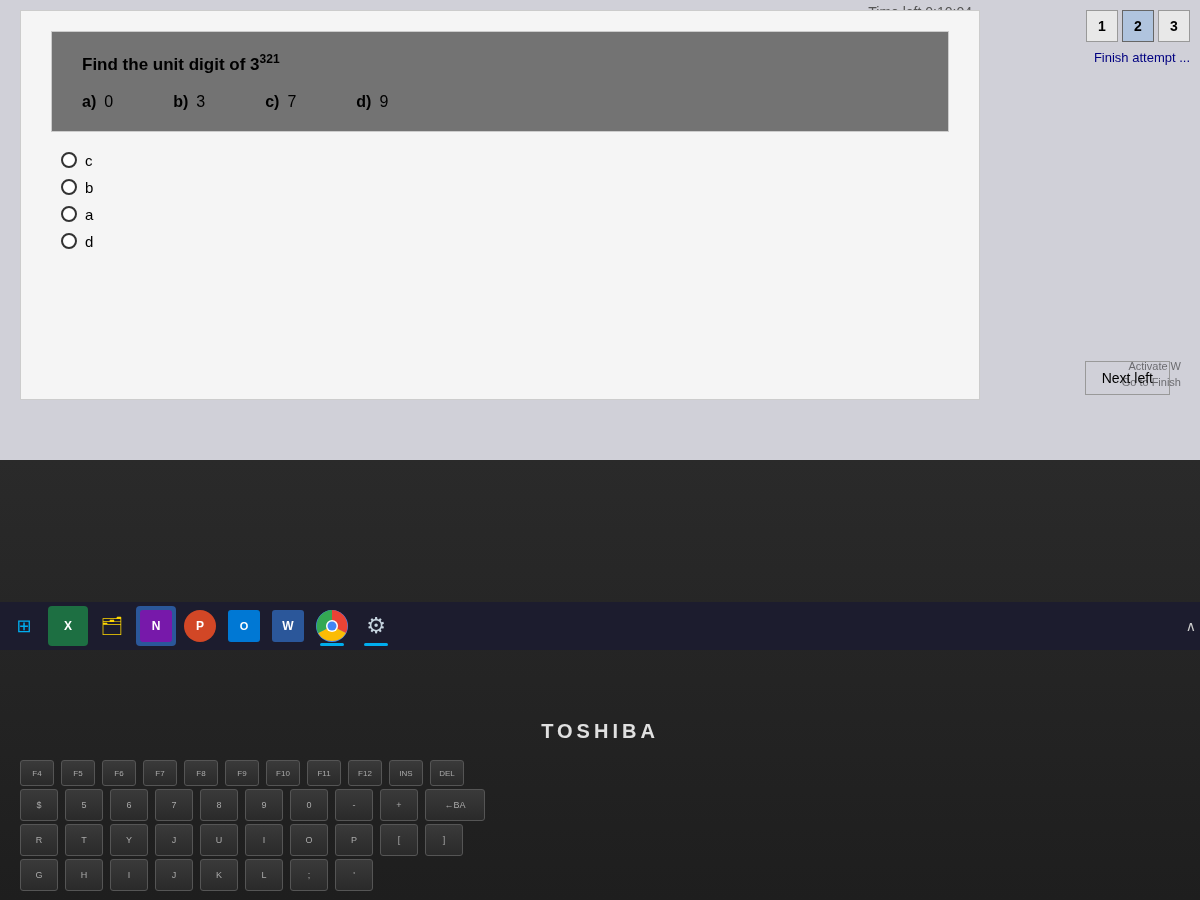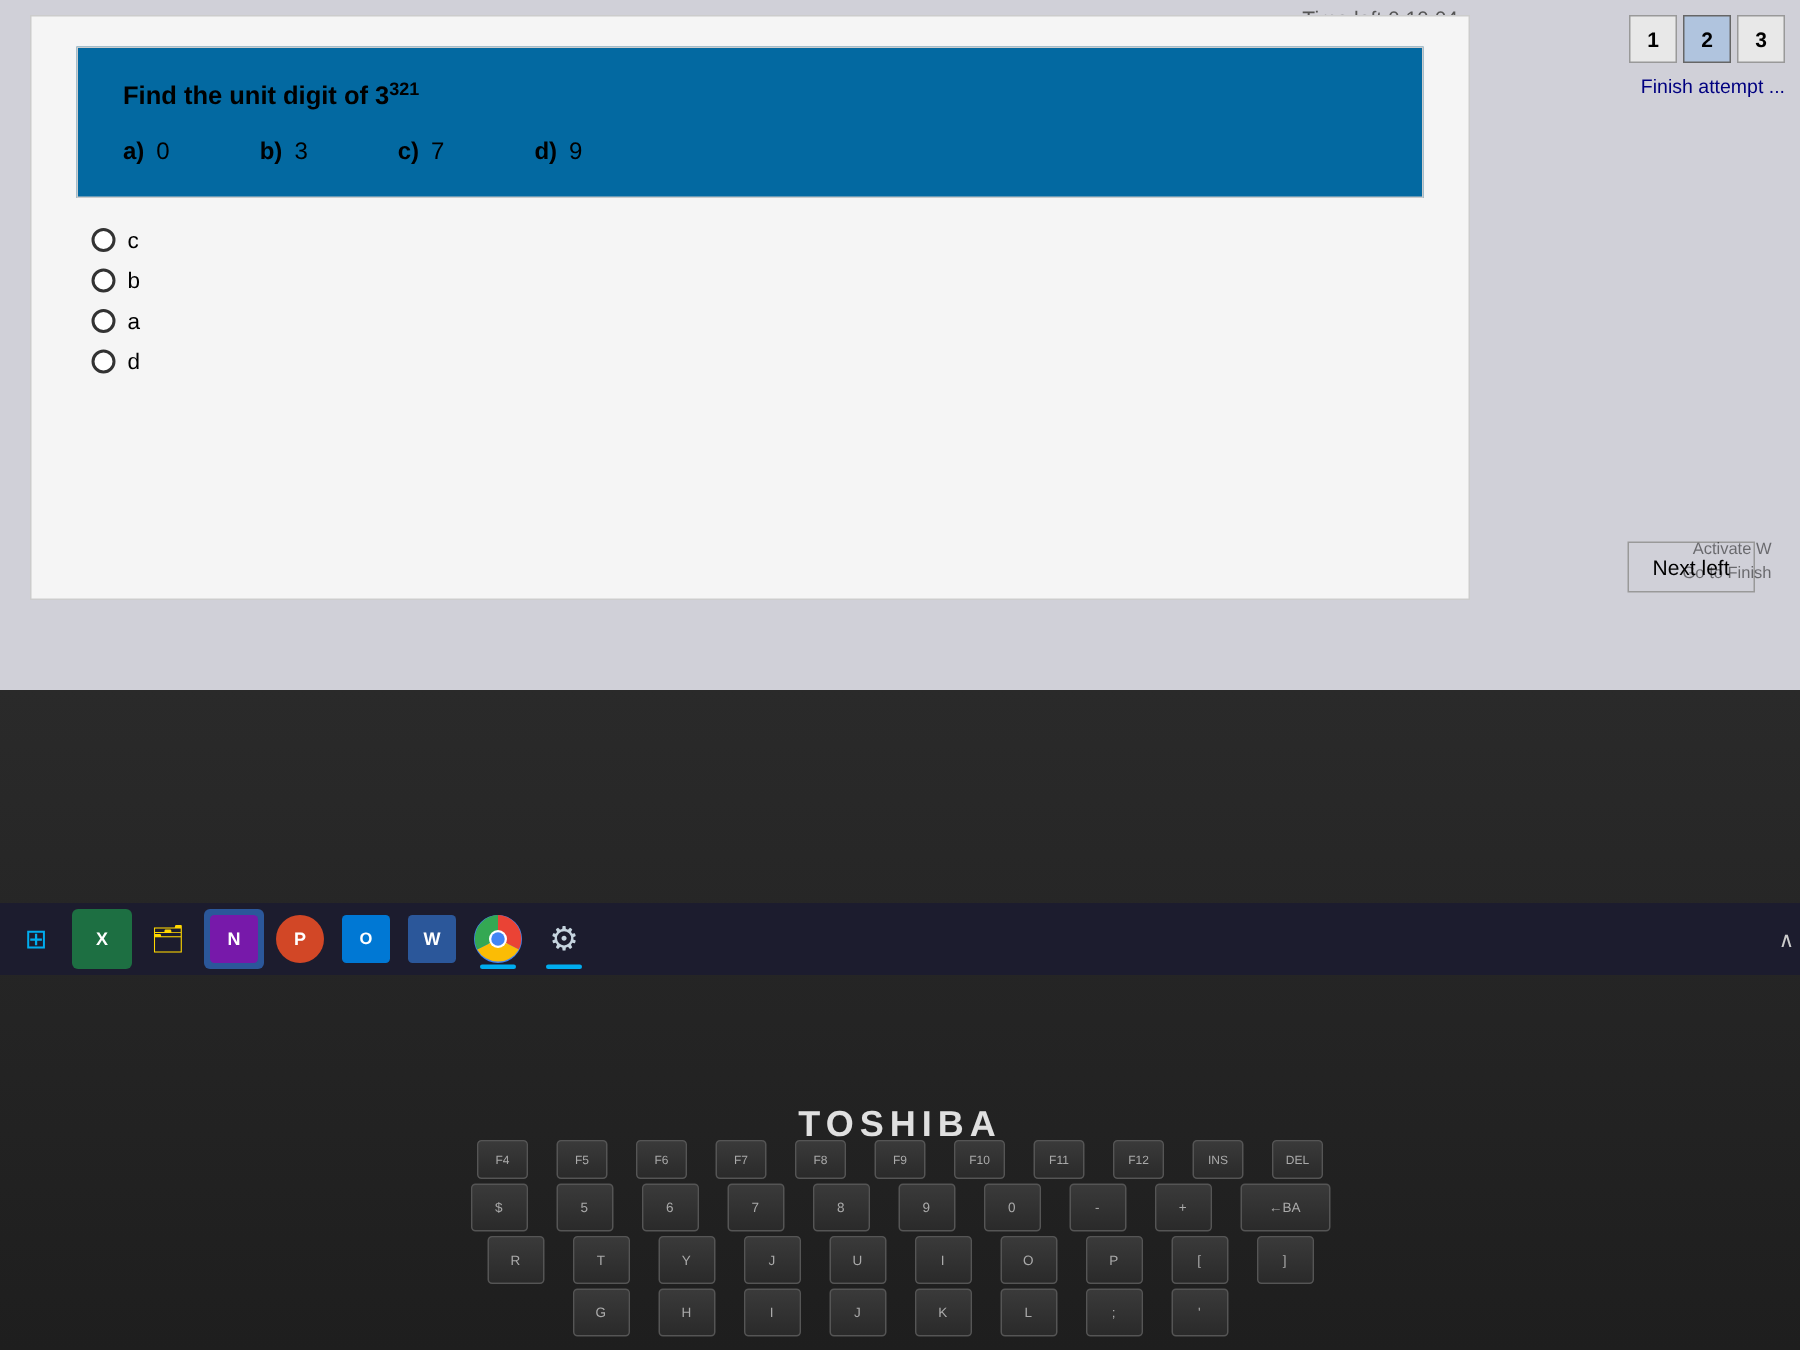--- a/index.html
+++ b/index.html
@@ -28,21 +28,21 @@
       top: 10px;
       left: 20px;
       right: 220px;
       bottom: 60px;
       background: #f5f5f5;
       border: 1px solid #ccc;
       padding: 20px 30px;
     }
 
     .question-box {
-      background: #0369a1;
+      background: #737373;
       border: 1px solid #ccc;
       padding: 20px 30px;
       margin-bottom: 20px;
     }
 
     .question-title {
       font-size: 17px;
       font-weight: bold;
       margin-bottom: 18px;
       color: #000;
@@ -250,40 +250,39 @@
       right: 0;
       height: 440px;
       background: linear-gradient(to bottom, #2a2a2a, #1e1e1e);
     }
 
     .toshiba-label {
       position: absolute;
       top: 260px;
       left: 50%;
       transform: translateX(-50%);
-      font-size: 24px;
+      font-size: 20px;
       font-weight: bold;
       color: #e0e0e0;
       letter-spacing: 4px;
-      margin-top: 16px;
     }
 
     
     .keyboard {
       position: absolute;
       top: 300px;
       left: 20px;
       right: 20px;
     }
 
     .key-row {
       display: flex;
-      gap: 19px;
+      gap: 7px;
       margin-bottom: 3px;
-      justify-content: center;
+      justify-content: flex-start;
     }
 
     .key {
       min-width: 38px;
       height: 32px;
       background: linear-gradient(to bottom, #3a3a3a, #2a2a2a);
       border: 1px solid #555;
       border-radius: 3px;
       display: flex;
       align-items: center;

